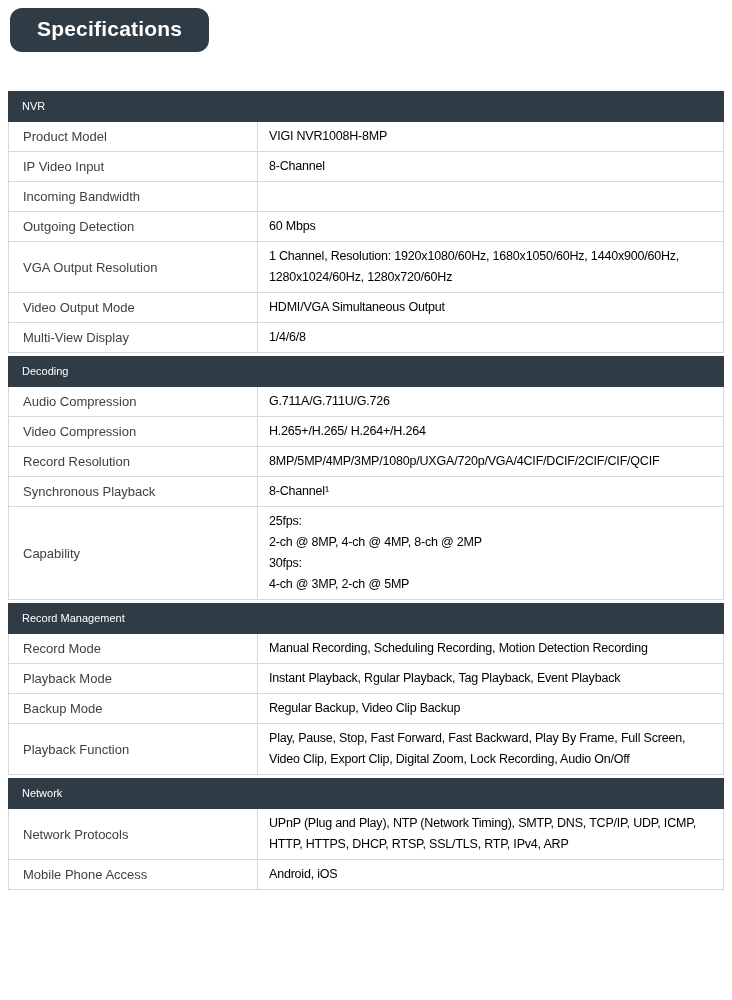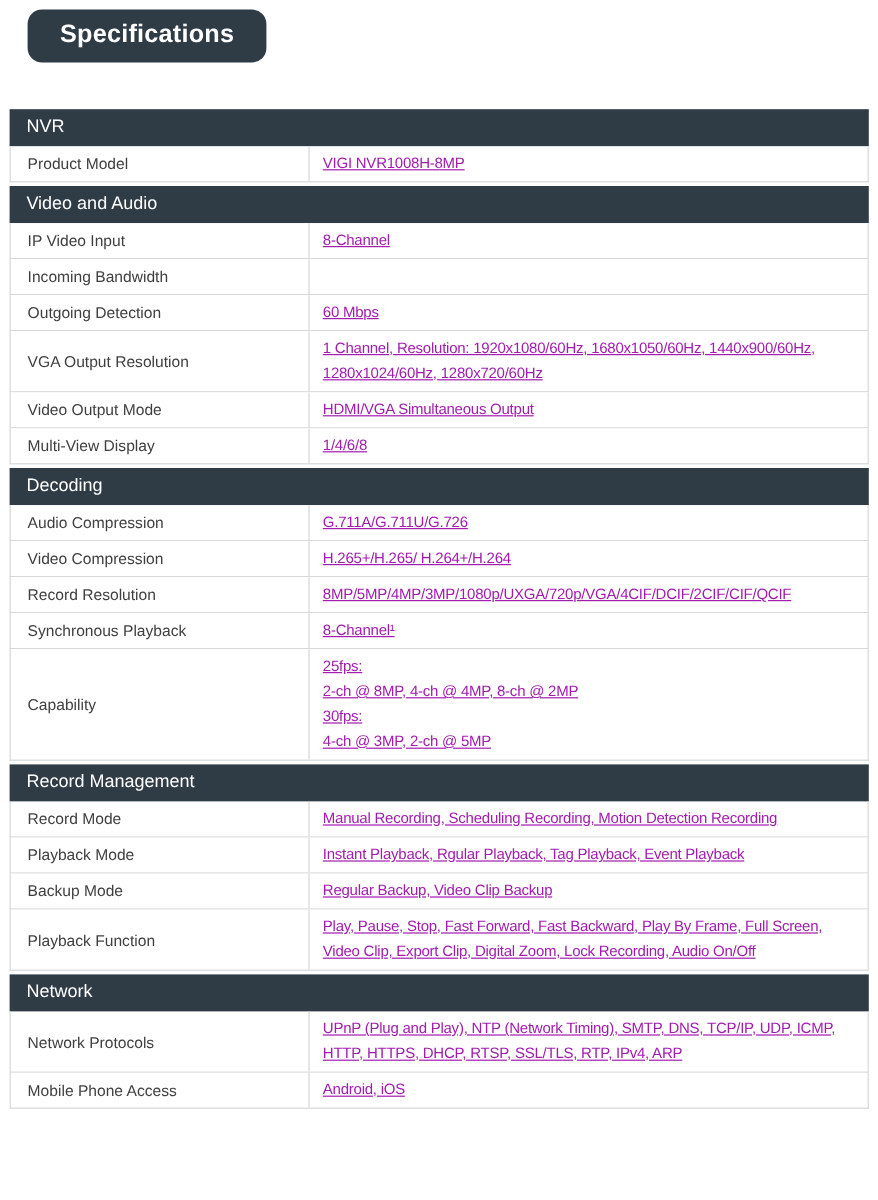--- a/index.html
+++ b/index.html
@@ -8,42 +8,42 @@
     width: 732px;
     height: 1000px;
     background: #ffffff;
     font-family: "Liberation Sans", "DejaVu Sans", sans-serif;
     position: relative;
     overflow: hidden;
   }
 
   .title-badge {
     position: absolute;
-    left: 23px;
+    left: 10px;
     top: 8px;
     background: #2f3b45;
     color: #ffffff;
     border-radius: 12px;
     padding: 9px 27px 11px 27px;
     font-size: 21px;
     font-weight: 700;
     letter-spacing: 0.2px;
   }
 
   .spec-table {
     position: absolute;
     left: 8px;
     top: 91px;
     width: 716px;
   }
 
   .section-header {
     background: #2f3b45;
     color: #ffffff;
-    font-size: 15px;
+    font-size: 11px;
     line-height: 20px;
     padding: 5px 14px 6px 14px;
     margin-top: 3px;
   }
   .section-header:first-child { margin-top: 0; }
 
   .spec-row {
     display: flex;
     align-items: stretch;
     background: #ffffff;
@@ -62,40 +62,38 @@
     width: 249px;
     border-right: 1px solid #d8d8d8;
     color: #3f3f3f;
     font-size: 13px;
     line-height: 21px;
     padding-left: 14px;
     text-align: right;
   }
   .cell.value {
     flex: 1 1 auto;
-    color: #a21caf;
+    color: #000000;
     font-size: 12.5px;
     line-height: 21px;
     letter-spacing: -0.2px;
     white-space: pre-line;
-    text-decoration: underline;
   }
 </style>
 </head>
 <body>
 
 <div class="title-badge">Specifications</div>
 
 <div class="spec-table">
     <div class="section-header">NVR</div>
     <div class="spec-row">
       <div class="cell label">Product Model</div>
       <div class="cell value">VIGI NVR1008H-8MP</div>
     </div>
-    <div class="section-header">Video and Audio</div>
     <div class="spec-row">
       <div class="cell label">IP Video Input</div>
       <div class="cell value">8-Channel</div>
     </div>
     <div class="spec-row">
       <div class="cell label">Incoming Bandwidth</div>
     </div>
     <div class="spec-row">
       <div class="cell label">Outgoing Detection</div>
       <div class="cell value">60 Mbps</div>

